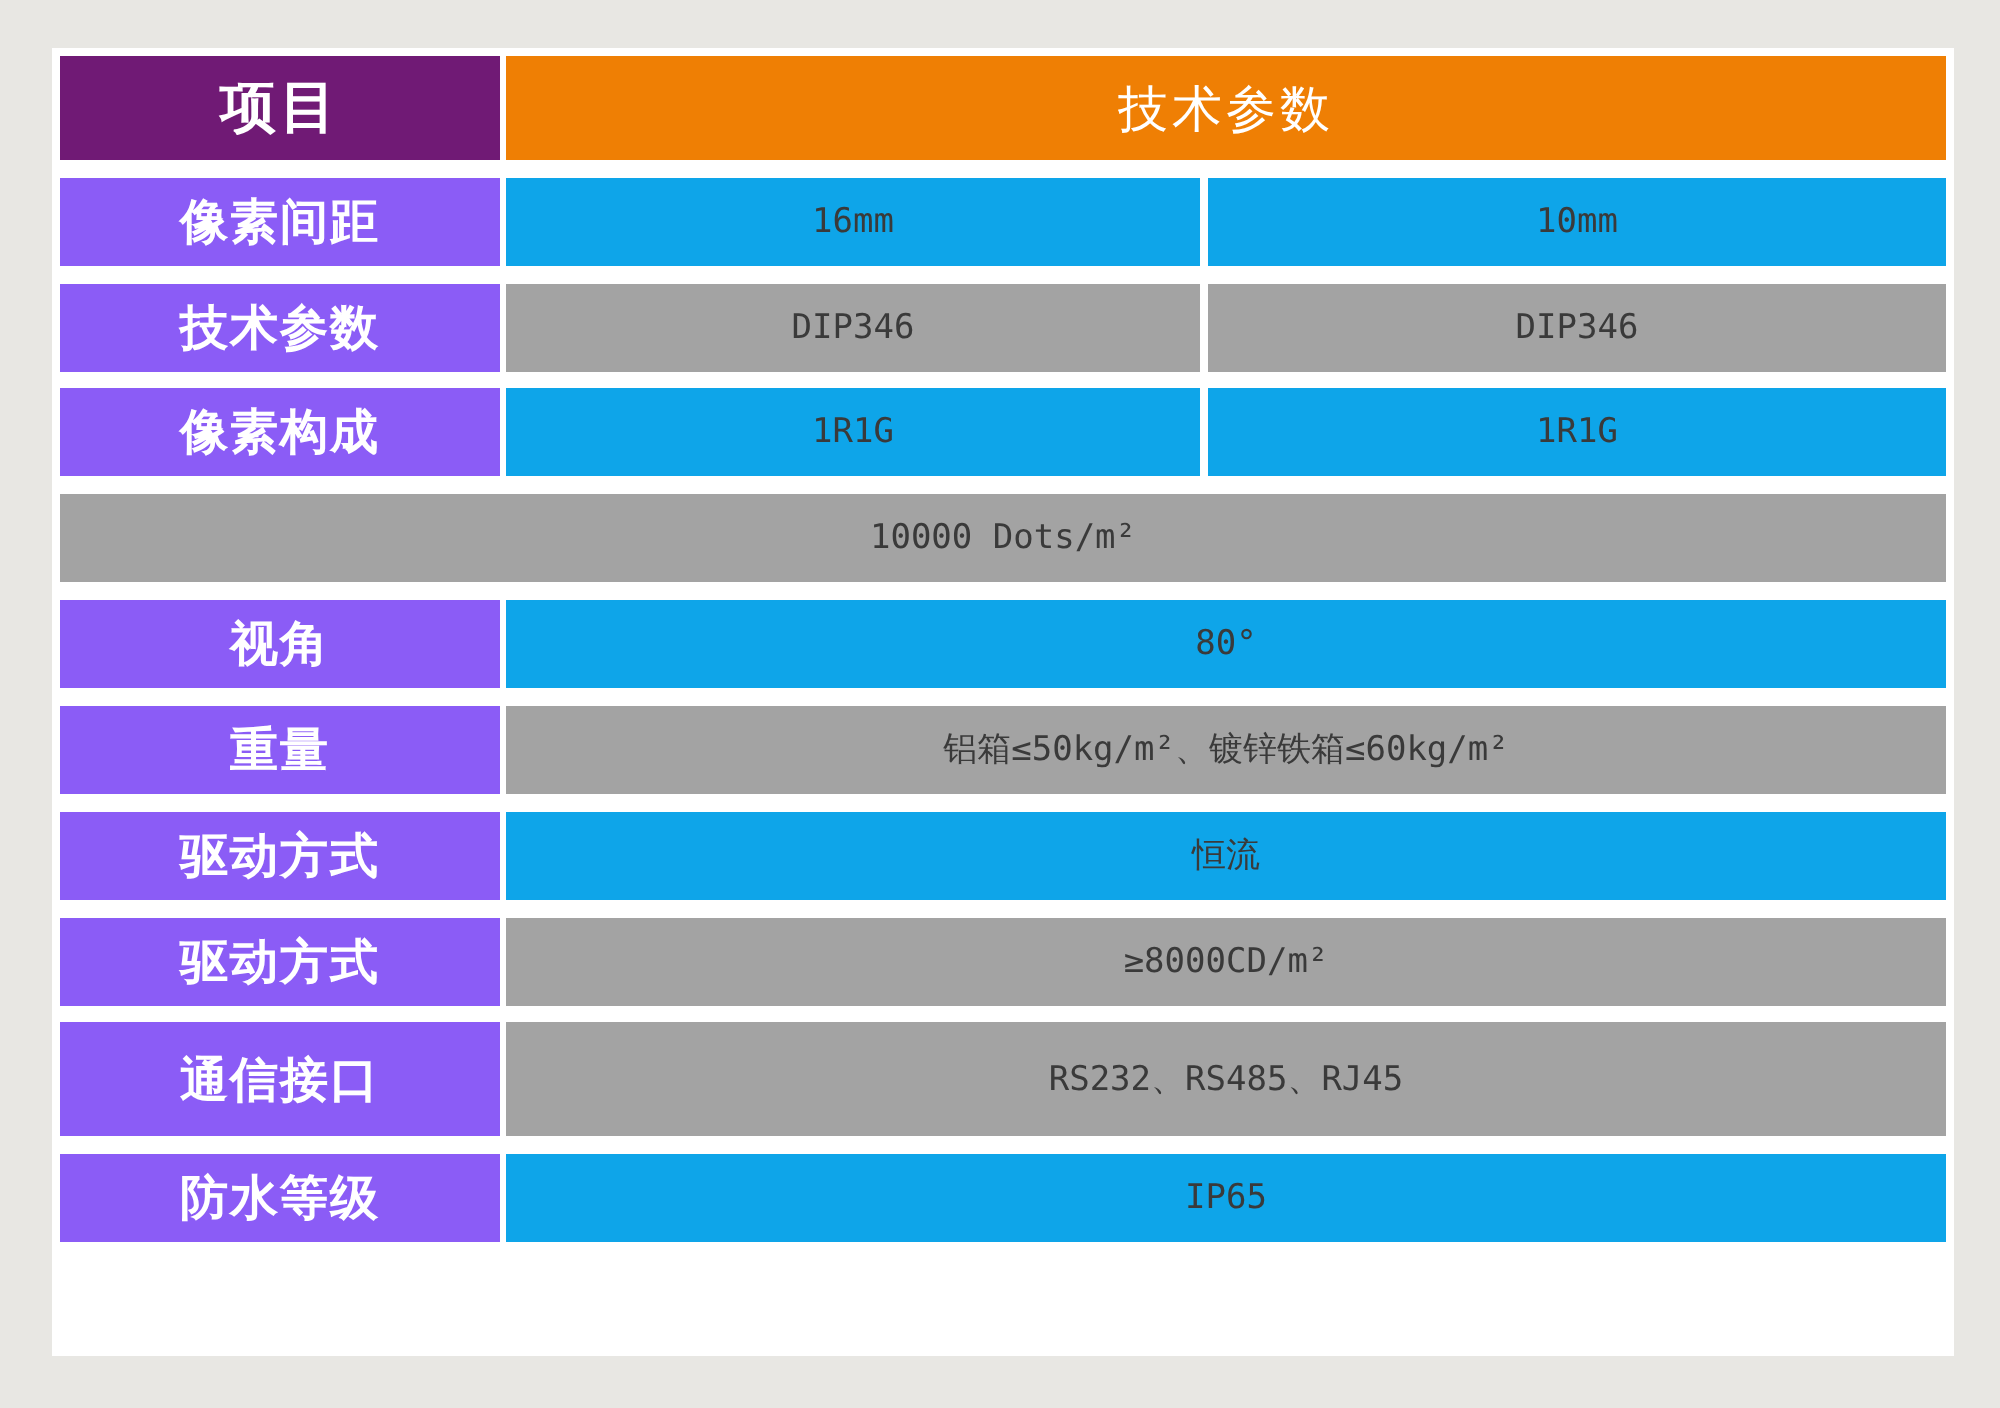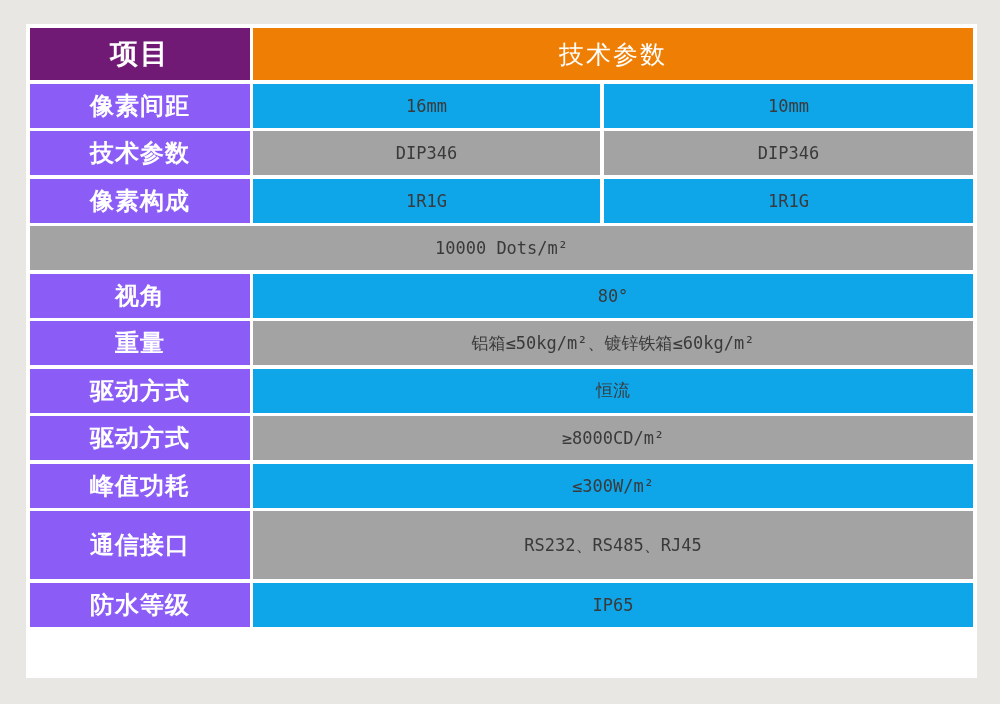--- a/index.html
+++ b/index.html
@@ -27,21 +27,21 @@
   }
 
   .row {
     display: flex;
     gap: 3px;
     height: 44px;
     flex: none;
   }
 
   .row.header-row { height: 52px; }
-  .row.tall { height: 68px; }
+  .row.tall { height: 57px; }
 
   .label-cell {
     width: 220px;
     flex: none;
     background: #8b5cf6;
     color: #ffffff;
     display: flex;
     align-items: center;
     justify-content: center;
     font-weight: 700;
@@ -191,30 +191,20 @@
     <div class="label-cell">
       <span>驱动方式</span>
     </div>
     <div class="values">
       <div class="value-cell">
         <span>≥8000CD/m²</span>
       </div>
     </div>
   </div>
 
-  <div class="row shade-dark">
-    <div class="label-cell">
-      <span>峰值功耗</span>
-    </div>
-    <div class="values">
-      <div class="value-cell">
-        <span>≤300W/m²</span>
-      </div>
-    </div>
-  </div>
 
   <div class="row shade-light tall">
     <div class="label-cell">
       <span>通信接口</span>
     </div>
     <div class="values">
       <div class="value-cell">
         <span>RS232、RS485、RJ45</span>
       </div>
     </div>

